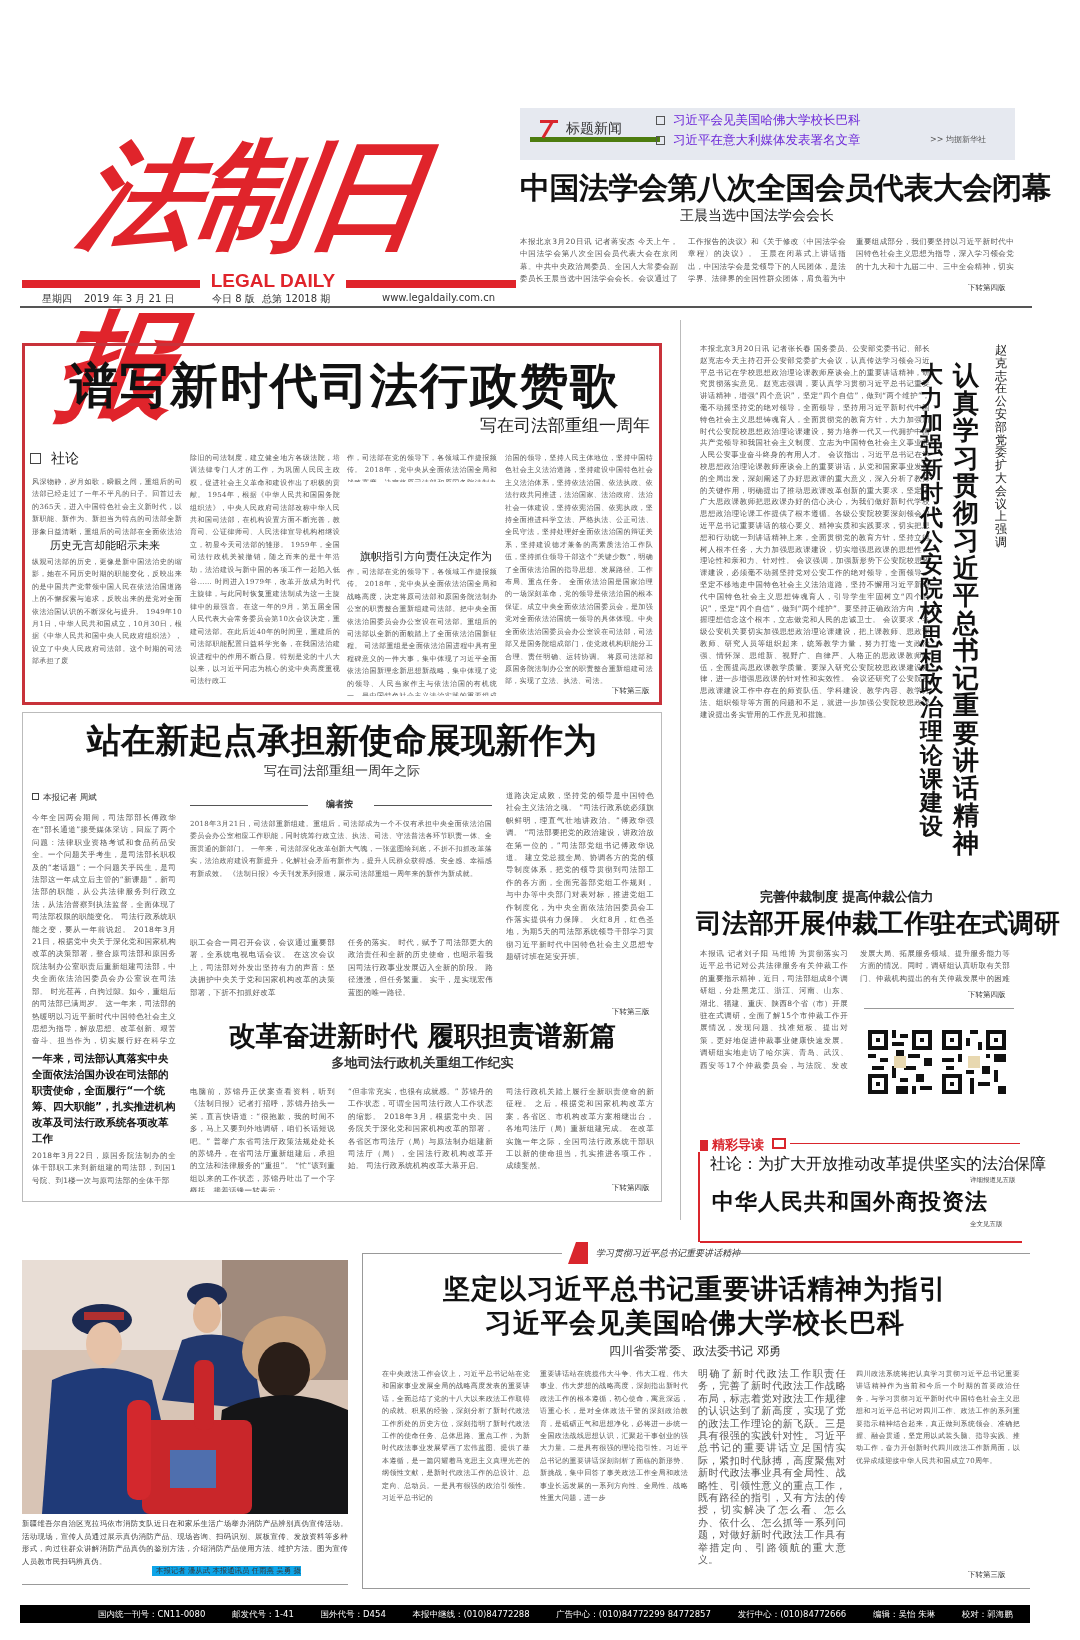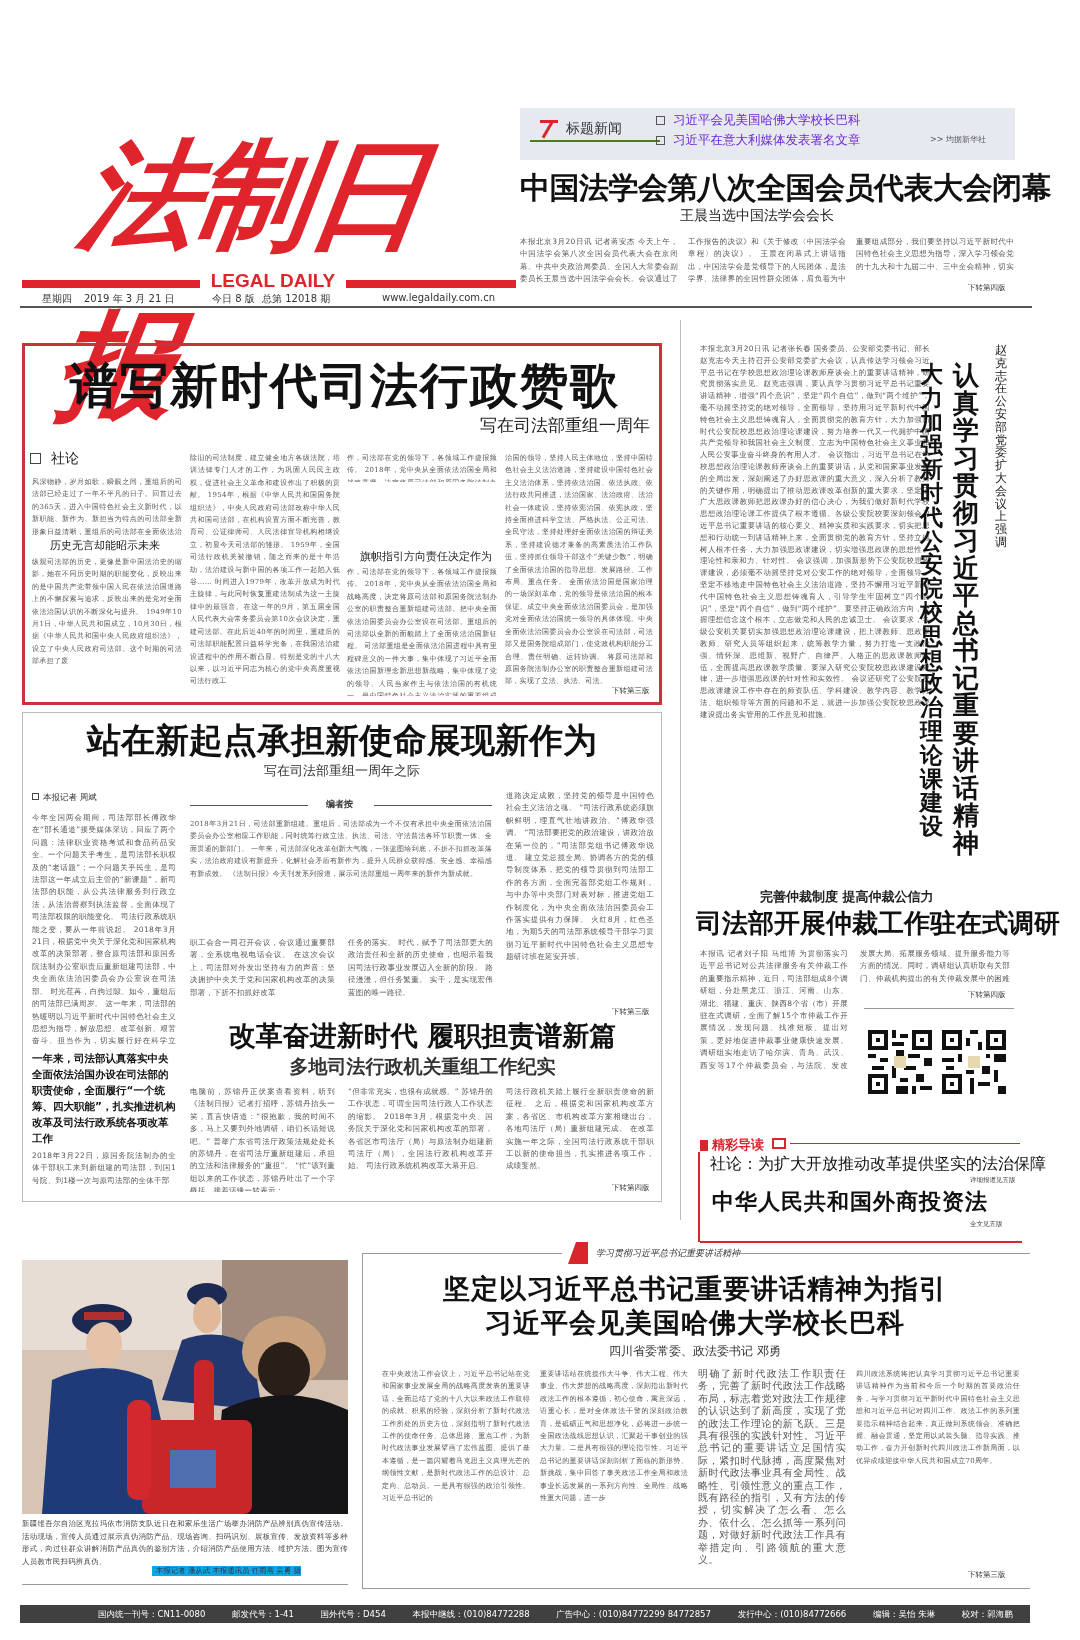--- a/index.html
+++ b/index.html
@@ -8,35 +8,35 @@
 .abs{position:absolute}
 .serif{font-family:"DejaVu Serif","Liberation Serif",serif}
 .body-text{font-size:7.5px;line-height:12.4px;color:#555;text-align:justify;overflow:hidden;letter-spacing:0.3px}
 
 .mast-title{left:82px;top:110px;width:430px;height:170px;font-family:"DejaVu Serif","Liberation Serif",serif;font-size:118px;font-weight:bold;font-style:italic;color:#e0242b;letter-spacing:-4px;line-height:170px;transform:skewX(-8deg)}
 .mast-bar{height:8px;background:#e0242b;top:280px}
 .legal-daily{left:202px;top:270px;width:142px;text-align:center;font-family:"Liberation Sans",sans-serif;font-weight:bold;font-size:19px;color:#e0242b;background:#fff;line-height:22px}
 .mast-meta{top:292px;font-size:10px;color:#333}
 
 .hl-box{left:520px;top:108px;width:495px;height:52px;background:#e6e9f0}
-.hl-tag{left:530px;top:118px;width:130px;height:24px;border-bottom:2px solid #4d7c0f}
+.hl-tag{left:530px;top:118px;width:130px;height:24px;border-bottom:5px solid #4d7c0f}
 .hl-tag-text{position:absolute;left:36px;top:2px;font-size:14px;color:#333}
 .hl-slash{position:absolute;left:10px;top:2px;width:18px;height:18px;border-top:3px solid #d9262d}
 .hl-slash:after{content:"";position:absolute;left:6px;top:-2px;width:3px;height:18px;background:#d9262d;transform:rotate(30deg)}
 .hl-item{font-size:12.5px;color:#6d28d9;left:656px}
 .hl-item .cb{display:inline-block;width:9px;height:9px;border:1px solid #555;margin-right:8px;vertical-align:middle}
 .hl-src{left:930px;top:134px;font-size:8px;color:#555}
 .big-head{font-family:"DejaVu Serif","Liberation Serif",serif;font-weight:bold;color:#111}
 .divider{height:2px;background:#555}
 
 .red-box{left:22px;top:343px;width:640px;height:362px;border:3px solid #c8323a}
 .col-line{width:1px;background:#bbb}
 .frame{border:1px solid #999}
 .qr{background:#fff}
-.footer{left:20px;top:1605px;width:1010px;height:18px;background:#404040;color:#fff;font-size:8.5px;line-height:18px}
+.footer{left:20px;top:1605px;width:1010px;height:18px;background:#000000;color:#fff;font-size:8.5px;line-height:18px}
 .footer span{margin-right:24px}
 </style>
 </head>
 <body>
 
 <div class="abs mast-title">法制日报</div>
 <div class="abs mast-bar" style="left:22px;width:178px"></div>
 <div class="abs mast-bar" style="left:346px;width:170px"></div>
 <div class="abs legal-daily">LEGAL DAILY</div>
 <div class="abs mast-meta" style="left:42px">星期四</div>
@@ -87,21 +87,21 @@
 <div class="abs" style="left:190px;top:805px;width:118px;height:1px;background:#555"></div>
 <div class="abs" style="left:326px;top:798px;font-size:9px;font-weight:bold;color:#333">编者按</div>
 <div class="abs" style="left:374px;top:805px;width:118px;height:1px;background:#555"></div>
 <div class="abs body-text serif" style="left:190px;top:818px;width:302px;height:108px;font-size:7px">2018年3月21日，司法部重新组建。重组后，司法部成为一个不仅有承担中央全面依法治国委员会办公室相应工作职能，同时统筹行政立法、执法、司法、守法普法各环节职责一体、全面贯通的新部门。 一年来，司法部深化改革创新大气魄，一张蓝图绘到底，不折不扣抓改革落实，法治政府建设有新提升，化解社会矛盾有新作为，提升人民群众获得感、安全感、幸福感有新成效。 《法制日报》今天刊发系列报道，展示司法部重组一周年来的新作为新成就。</div>
 <div class="abs body-text" style="left:190px;top:937px;width:145px;height:70px">职工会合一同召开会议，会议通过重要部署，全系统电视电话会议。 在这次会议上，司法部对外发出坚持有力的声音：坚决拥护中央关于党和国家机构改革的决策部署，下折不扣抓好改革</div>
 <div class="abs body-text" style="left:348px;top:937px;width:145px;height:70px">任务的落实。 时代，赋予了司法部更大的政治责任和全新的历史使命，也昭示着我国司法行政事业发展迈入全新的阶段。 路径漫漫，但任务繁重。 实干，是实现宏伟蓝图的唯一路径。</div>
 <div class="abs body-text" style="left:506px;top:790px;width:148px;height:218px">道路决定成败，坚持党的领导是中国特色社会主义法治之魂。 “司法行政系统必须旗帜鲜明，理直气壮地讲政治。”傅政华强调。 “司法部要把党的政治建设，讲政治放在第一位的，”司法部党组书记傅政华说道。 建立党总揽全局、协调各方的党的领导制度体系，把党的领导贯彻到司法部工作的各方面，全面完善部党组工作规则，与中办等中央部门对表对标，推进党组工作制度化，为中央全面依法治国委员会工作落实提供有力保障。 火红8月，红色圣地，为期5天的司法部系统领导干部学习贯彻习近平新时代中国特色社会主义思想专题研讨班在延安开班。</div>
 <div class="abs" style="left:612px;top:1007px;font-size:7.5px;color:#333">下转第三版</div>
 
 <div class="abs big-head" style="left:185px;top:1018px;width:475px;text-align:center;font-size:27px;line-height:36px">改革奋进新时代 履职担责谱新篇</div>
-<div class="abs" style="left:185px;top:1054px;width:475px;text-align:center;font-size:19px;font-weight:bold;color:#333">多地司法行政机关重组工作纪实</div>
+<div class="abs" style="left:185px;top:1054px;width:475px;text-align:center;font-size:13px;font-weight:bold;color:#333">多地司法行政机关重组工作纪实</div>
 <div class="abs body-text" style="left:190px;top:1086px;width:145px;height:106px">电脑前，苏锦丹正伏案查看资料，听到《法制日报》记者打招呼，苏锦丹抬头一笑，直言快语道：“很抱歉，我的时间不多，马上又要到外地调研，咱们长话短说吧。” 普举广东省司法厅政策法规处处长的苏锦丹，在省司法厅重新组建后，承担的立法和法律服务的“重担”。 “忙”该到重组以来的工作状态，苏锦丹吐出了一个字概括，接着话锋一转表示：</div>
 <div class="abs body-text" style="left:348px;top:1086px;width:145px;height:106px">“但非常充实，也很有成就感。” 苏锦丹的工作状态，可谓全国司法行政人工作状态的缩影。 2018年3月，根据党中央、国务院关于深化党和国家机构改革的部署，各省区市司法厅（局）与原法制办组建新司法厅（局），全国法行政机构改革开始。 司法行政系统机构改革大幕开启。</div>
 <div class="abs body-text" style="left:506px;top:1086px;width:148px;height:95px">司法行政机关踏上履行全新职责使命的新征程。 之后，根据党和国家机构改革方案，各省区、市机构改革方案相继出台，各地司法厅（局）重新组建完成。 在改革实施一年之际，全国司法行政系统干部职工以新的使命担当，扎实推进各项工作，成绩斐然。</div>
 <div class="abs" style="left:612px;top:1183px;font-size:7.5px;color:#333">下转第四版</div>
 
 <div class="abs col-line" style="left:680px;top:320px;height:900px"></div>
 <div class="abs body-text" style="left:700px;top:343px;width:230px;height:528px;font-size:7.4px;line-height:11.8px">本报北京3月20日讯 记者张长春 国务委员、公安部党委书记、部长赵克志今天主持召开公安部党委扩大会议，认真传达学习领会习近平总书记在学校思想政治理论课教师座谈会上的重要讲话精神，研究贯彻落实意见。赵克志强调，要认真学习贯彻习近平总书记重要讲话精神，增强“四个意识”，坚定“四个自信”，做到“两个维护”，毫不动摇坚持党的绝对领导，全面领导，坚持用习近平新时代中国特色社会主义思想铸魂育人，全面贯彻党的教育方针，大力加强新时代公安院校思想政治理论课建设，努力培养一代又一代拥护中国共产党领导和我国社会主义制度、立志为中国特色社会主义事业和人民公安事业奋斗终身的有用人才。 会议指出，习近平总书记在学校思想政治理论课教师座谈会上的重要讲话，从党和国家事业发展的全局出发，深刻阐述了办好思政课的重大意义，深入分析了教师的关键作用，明确提出了推动思政课改革创新的重大要求，坚定了广大思政课教师把思政课办好的信心决心，为我们做好新时代学校思想政治理论课工作提供了根本遵循。各级公安院校要深刻领会习近平总书记重要讲话的核心要义、精神实质和实践要求，切实把思想和行动统一到讲话精神上来，全面贯彻党的教育方针，坚持立德树人根本任务，大力加强思政课建设，切实增强思政课的思想性、理论性和亲和力、针对性。 会议强调，加强新形势下公安院校思政课建设，必须毫不动摇坚持党对公安工作的绝对领导，全面领导，坚定不移地走中国特色社会主义法治道路，坚持不懈用习近平新时代中国特色社会主义思想铸魂育人，引导学生牢固树立“四个意识”，坚定“四个自信”，做到“两个维护”。要坚持正确政治方向，把握理想信念这个根本，立志做党和人民的忠诚卫士。 会议要求，各级公安机关要切实加强思想政治理论课建设，把上课教师、思政课教师、研究人员等组织起来，统筹教学力量，努力打造一支政治强、情怀深、思维新、视野广、自律严、人格正的思政课教师队伍，全面提高思政课教学质量。要深入研究公安院校思政课建设规律，进一步增强思政课的针对性和实效性。 会议还研究了公安院校思政课建设工作中存在的师资队伍、学科建设、教学内容、教学方法、组织领导等方面的问题和不足，就进一步加强公安院校思政课建设提出务实管用的工作意见和措施。</div>
 <div class="abs" style="left:995px;top:344px;width:14px;font-size:12px;line-height:12.8px;color:#222;word-break:break-all">赵克志在公安部党委扩大会议上强调</div>
 <div class="abs big-head" style="left:953px;top:362px;width:30px;font-size:26px;line-height:27.5px;word-break:break-all">认真学习贯彻习近平总书记重要讲话精神</div>
 <div class="abs big-head" style="left:920px;top:362px;width:30px;font-size:23px;line-height:23.8px;word-break:break-all">大力加强新时代公安院校思想政治理论课建设</div>

